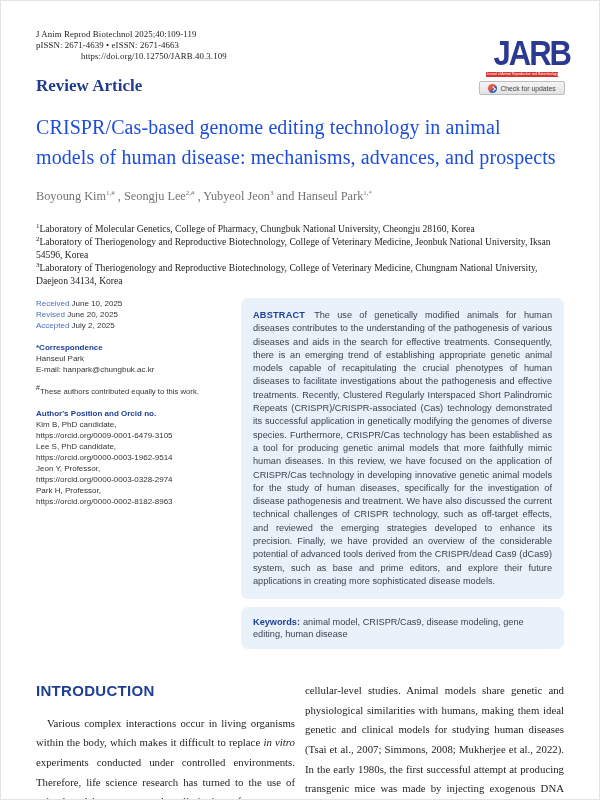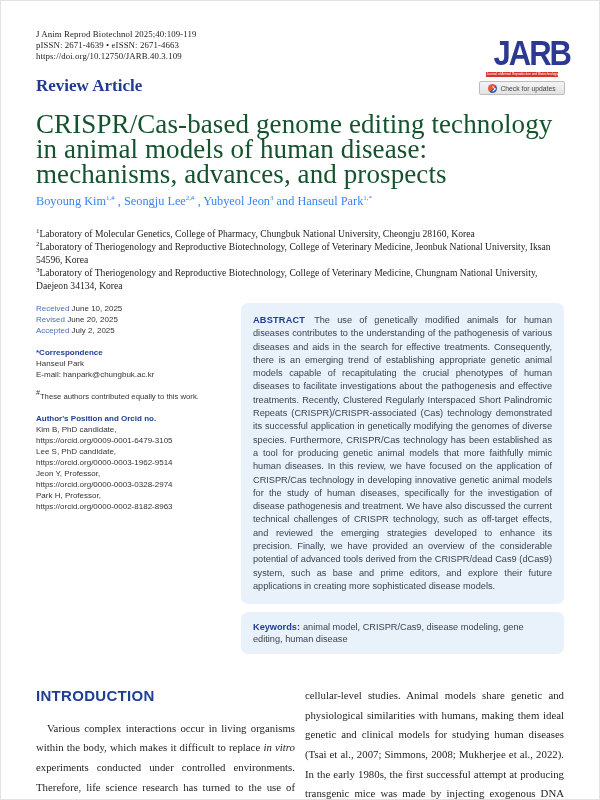--- a/index.html
+++ b/index.html
@@ -13,21 +13,21 @@
     padding: 28px 35px 14px 35px;
     font-family: "Liberation Serif", serif;
     color: #222;
     display: flex; flex-direction: column;
     overflow: hidden;
   }
 
   
   .hdr { position: relative; }
   .cite { font-size: 8.8px; line-height: 11px; color: #1b1b1b; letter-spacing: 0.1px; }
-  .cite .doi { color: #1b1b1b; }
+  .cite .doi { color: #1b1b1b; margin-left: 45px; }
   .logo-block { position: absolute; top: 12px; right: -6px; width: 96px; text-align: right; }
   .jarb {
     font-family: "Liberation Sans", sans-serif;
     font-weight: 700; font-size: 31px; line-height: 30px;
     color: #2b3990; letter-spacing: -2px;
     transform: scaleY(1.12); transform-origin: bottom;
   }
   .jarb-sub {
     margin: 1px auto 0; width: 72px; height: 5px;
     background: #d6332e; color: #fff;
@@ -54,24 +54,24 @@
   }
   .hdr-rule { width: 207px; height: 2px; background: #a9b1cd; margin-top: 9px; }
   .article-type {
     font-size: 17px; font-weight: 700; color: #1f3c8f;
     margin-top: 5px; font-family: "Liberation Serif", serif;
   }
 
   
   .title {
     margin-top: 16px; max-width: 525px;
-    font-size: 27px; line-height: 25px; font-weight: 400; color: #14532d;
+    font-size: 20px; line-height: 30px; font-weight: 400; color: #1d4ed8;
     letter-spacing: 0.1px;
   }
-  .authors { margin-top: 7px; font-size: 12.3px; color: #3b82f6; }
+  .authors { margin-top: 17px; font-size: 12.3px; color: #737373; }
   .authors sup, .affils sup, .note sup {
     font-size: 7px; line-height: 0; vertical-align: super;
   }
   .affils { margin-top: 18px; font-size: 9.6px; line-height: 13px; color: #1c1c1c; }
 
   
   .info { display: flex; margin-top: 11px; }
   .sidebar {
     width: 173px; flex: 0 0 auto;
     font-family: "Liberation Sans", sans-serif;

